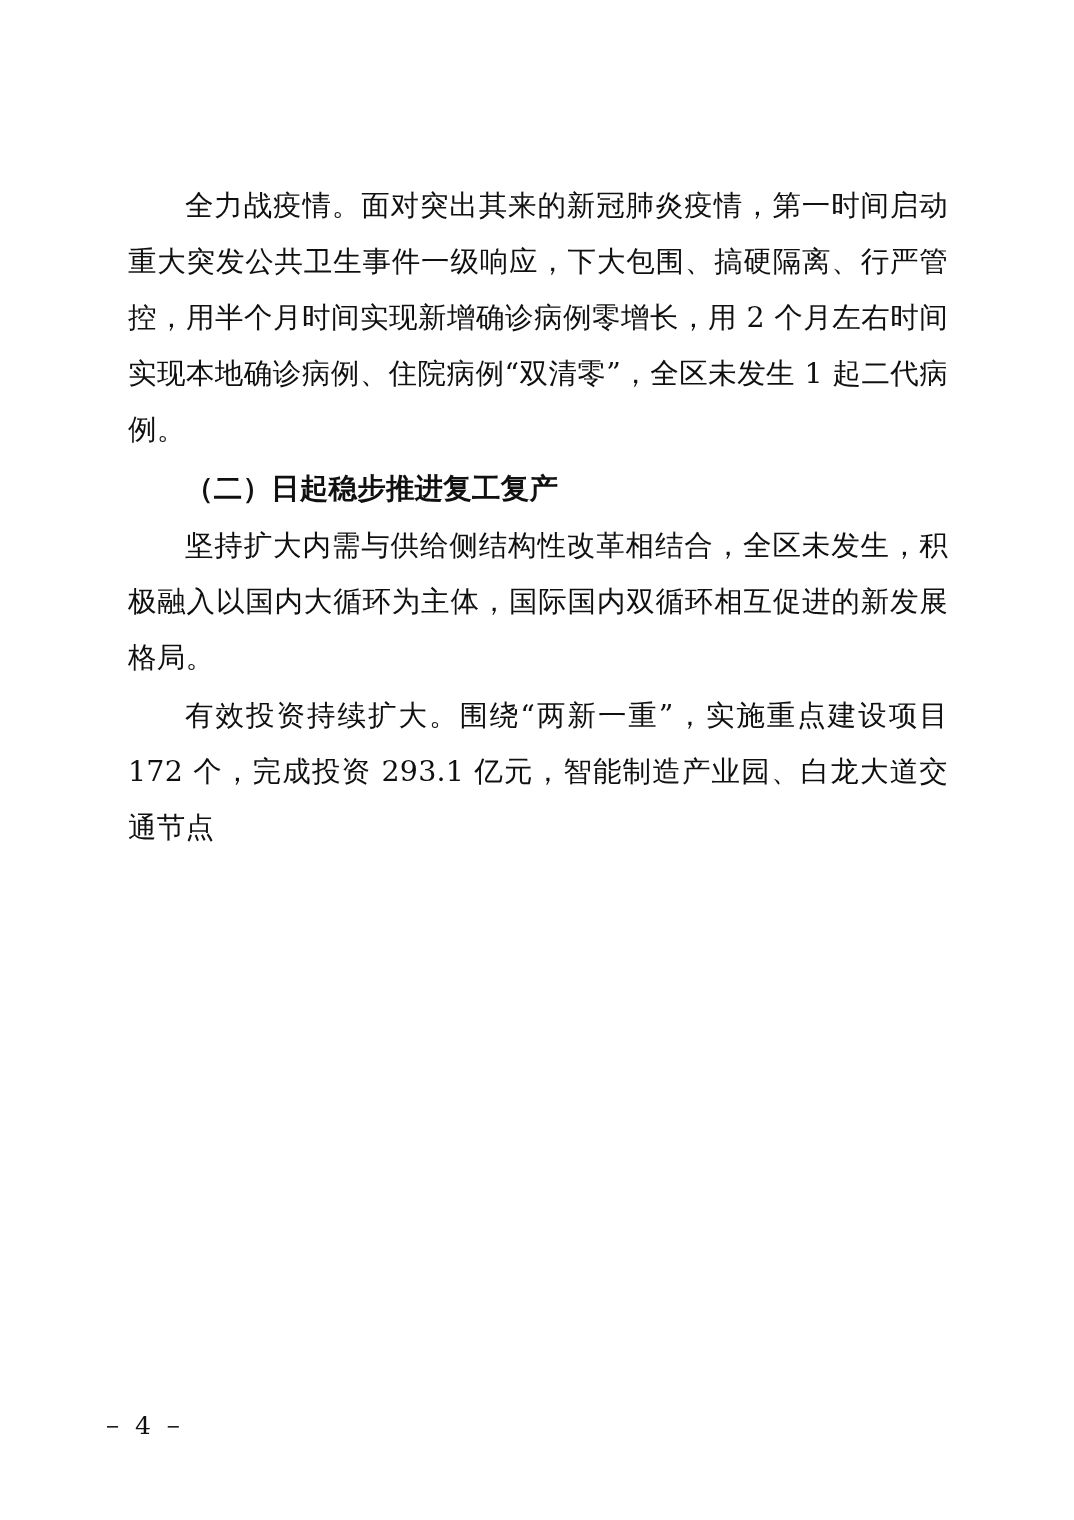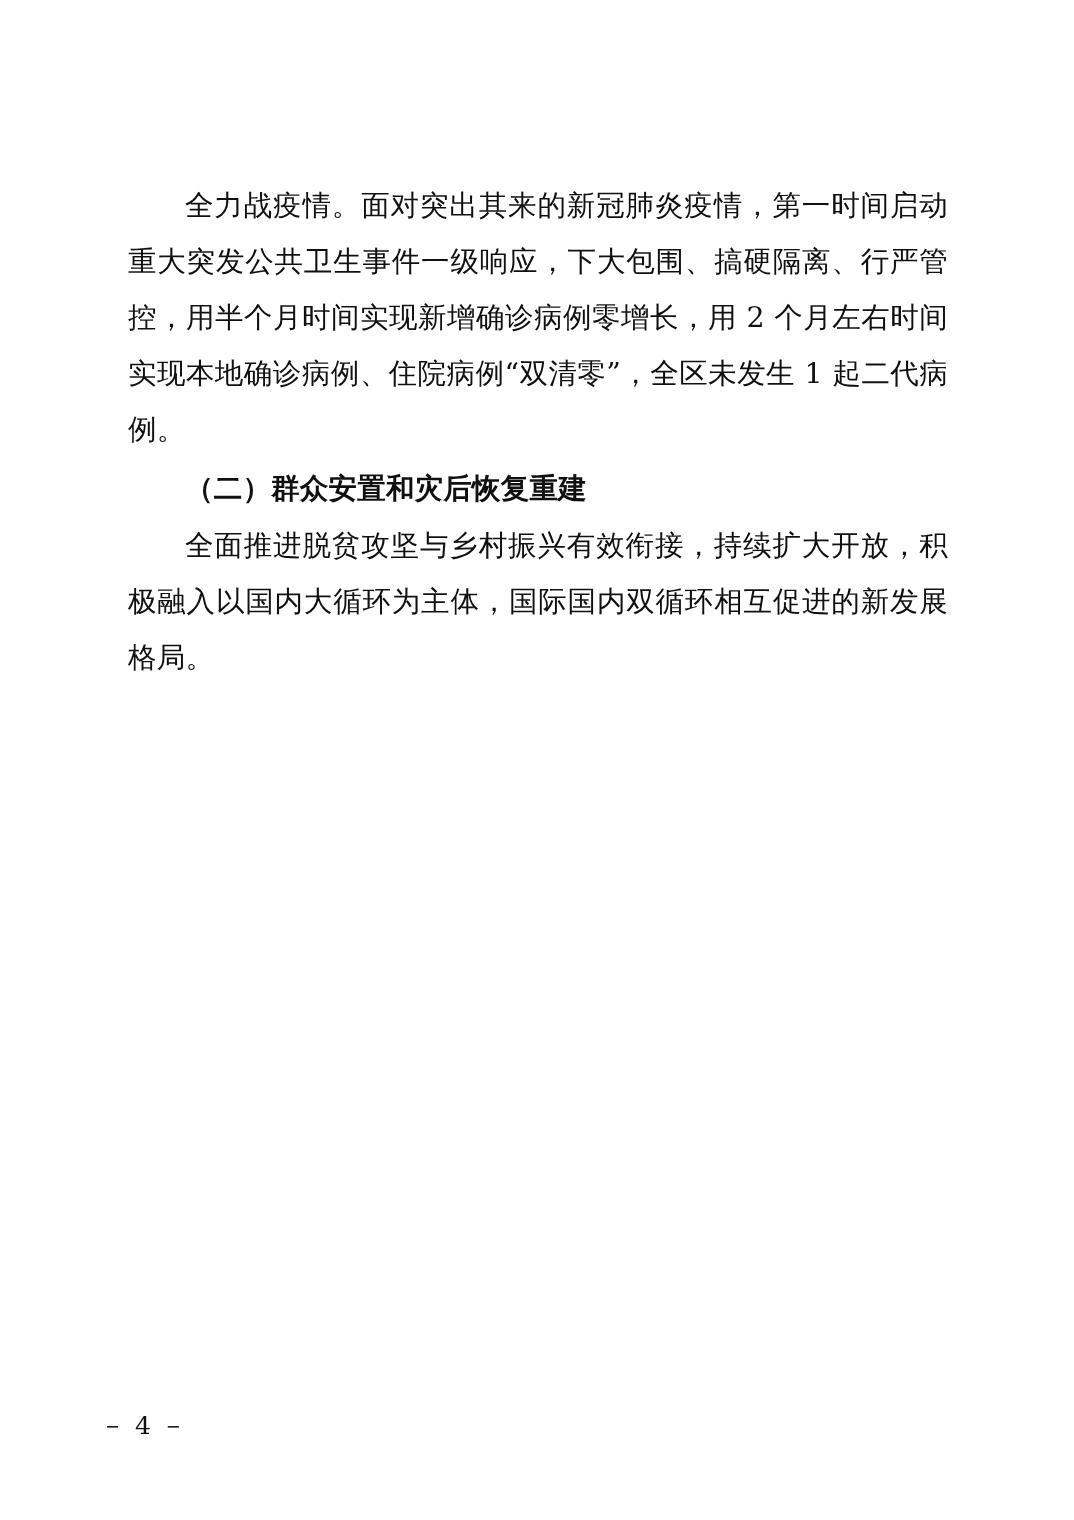--- a/index.html
+++ b/index.html
@@ -51,19 +51,20 @@
     color: #101010;
   }
 </style>
 </head>
 <body>
 
 <div class="page">
 
   <div class="content">
     <p class="para">全力战疫情。面对突出其来的新冠肺炎疫情，第一时间启动重大突发公共卫生事件一级响应，下大包围、搞硬隔离、行严管控，用半个月时间实现新增确诊病例零增长，用 2 个月左右时间实现本地确诊病例、住院病例“双清零”，全区未发生 1 起二代病例。</p>
-    <p class="heading">（二）群众安置和灾后恢复重建</p>
-    <p class="para">全面推进脱贫攻坚与乡村振兴有效衔接，持续扩大开放，积极融入以国内大循环为主体，国际国内双循环相互促进的新发展格局。</p>
+    <p class="heading">（二）日起稳步推进复工复产</p>
+    <p class="para">坚持扩大内需与供给侧结构性改革相结合，全区未发生，积极融入以国内大循环为主体，国际国内双循环相互促进的新发展格局。</p>
+    <p class="para">有效投资持续扩大。围绕“两新一重”，实施重点建设项目 172 个，完成投资 293.1 亿元，智能制造产业园、白龙大道交通节点</p>
   </div>
 
   <div class="footer">－ 4 －</div>
 
 </div>
 
 </body></html>

